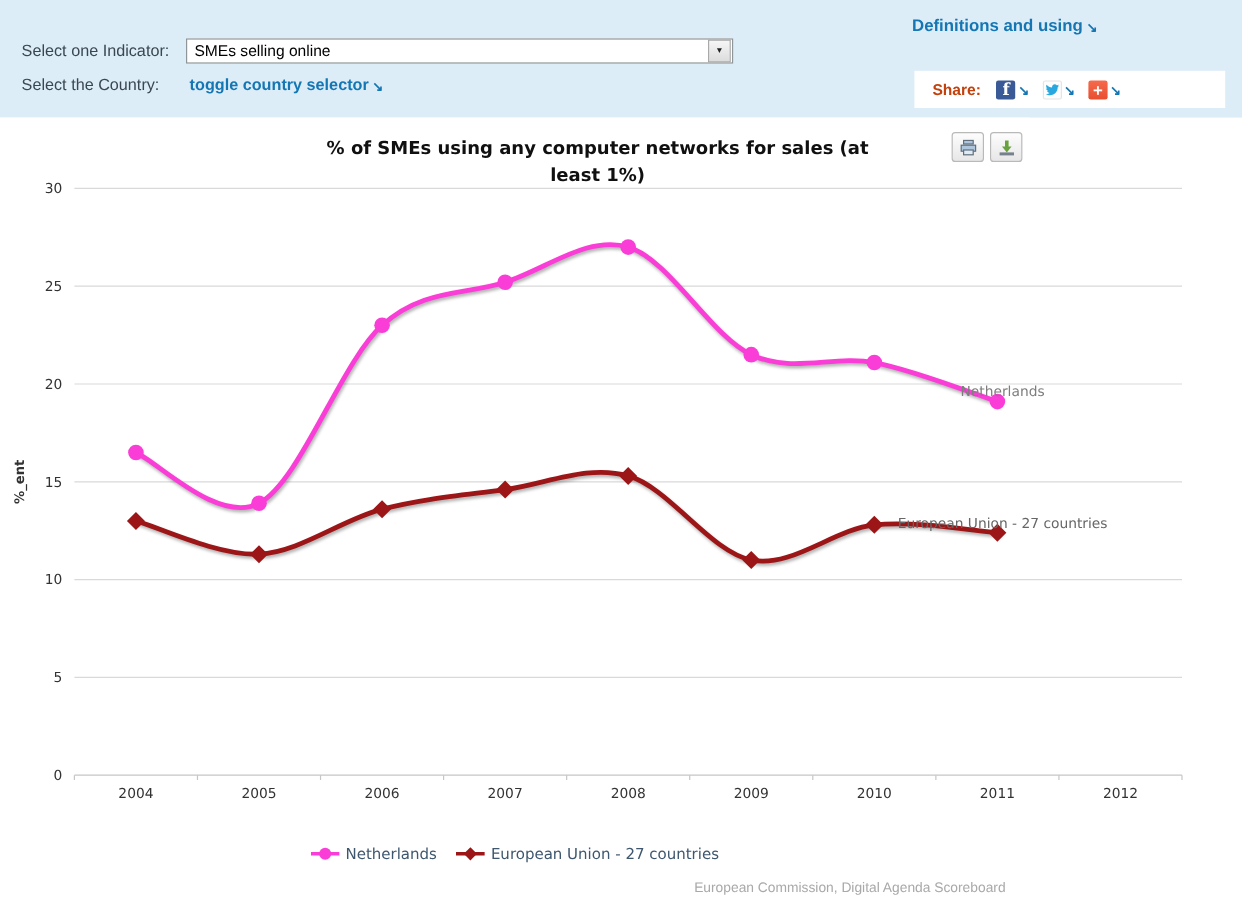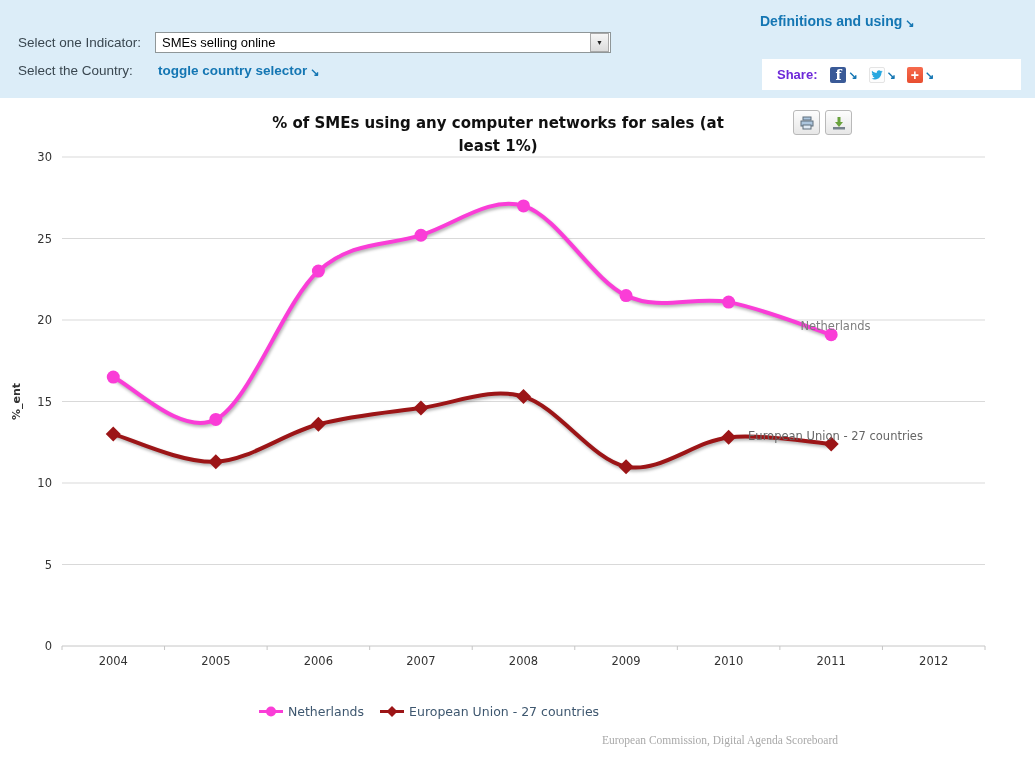--- a/index.html
+++ b/index.html
@@ -13,37 +13,37 @@
   .ctl-label{font-size:13.5px;color:#3a4750;width:137px;}
   .fake-select{position:relative;width:456px;height:21px;background:#fff;border:1px solid #8f9698;display:flex;align-items:center;box-sizing:border-box;cursor:default;}
   .fake-select .sel-text{font-size:13px;color:#000;padding-left:6px;flex:1;white-space:nowrap;overflow:hidden;}
   .fake-select .sel-btn{width:17px;height:17px;margin-right:1px;background:linear-gradient(#f6f6f6,#dcdcdc);border:1px solid #a9a9a9;font-size:7px;color:#222;display:flex;align-items:center;justify-content:center;}
   a.hlink{color:#1476b3;font-weight:bold;text-decoration:none;cursor:pointer;}
   .toggle-link{font-size:13.5px;margin-left:3px;}
   .arr{font-size:11px;color:#1476b3;font-weight:bold;margin-left:3px;position:relative;top:1px;}
   .rightlinks{position:absolute;left:760px;top:10px;font-size:14px;line-height:23px;}
   .rightlinks .lnk{margin-right:8px;font-size:14px;}
   .sharebox{position:absolute;left:762px;top:59px;width:259px;height:31px;background:#fff;display:flex;align-items:center;padding-left:15px;box-sizing:border-box;}
-  .share-lbl{font-size:13px;font-weight:bold;color:#6d28d9;margin-right:13px;}
+  .share-lbl{font-size:13px;font-weight:bold;color:#c2410c;margin-right:13px;}
   .sicon{width:16px;height:16px;display:inline-flex;align-items:center;justify-content:center;border-radius:2px;cursor:pointer;}
   .sicon.fb{background:#3a5a97;color:#fff;font-weight:bold;font-size:14px;font-family:"DejaVu Serif",serif;}
   .sicon.tw{background:#fdfdfd;border:1px solid #e4e4e4;box-sizing:border-box;}
   .sicon.at{background:linear-gradient(#f66a4d,#e84e2f);color:#fff;font-weight:bold;font-size:14px;}
   .sicon + .arr{margin-left:2px;margin-right:11px;}
 
   
   .chartwrap{position:absolute;left:0;top:98px;width:858px;height:660px;background:#fff;}
   .chart-title{width:480px;margin-left:258px;margin-top:14px;text-align:center;font-family:"DejaVu Sans",sans-serif;font-weight:bold;font-size:15px;color:#101010;line-height:1.55;}
   .chartbtns{position:absolute;top:12px;right:6px;display:flex;gap:5px;}
   .chartbtns button{width:27px;height:25px;border:1px solid #b9b9b9;border-radius:3px;background:linear-gradient(#fdfdfd,#e7e7e7);padding:0;display:flex;align-items:center;justify-content:center;cursor:pointer;}
   #chart-svg{position:absolute;left:0;top:42px;}
   .legend{position:absolute;left:0;top:606px;width:100%;display:flex;justify-content:center;gap:16px;}
   .legend-item{display:flex;align-items:center;gap:5px;cursor:pointer;}
   .legend-item .ltext{font-family:"DejaVu Sans",sans-serif;font-size:12.5px;color:#3e576f;}
-  .credit{position:absolute;top:636px;right:20px;font-family:Liberation Serif, serif;font-size:11.5px;color:#a9a9a9;}
+  .credit{position:absolute;top:636px;right:20px;font-family:Liberation Sans, sans-serif;font-size:11.5px;color:#a9a9a9;}
 </style>
 </head>
 <body>
 
 <div class="topbar">
   <div class="ctl-row r2">
     <span class="ctl-label">Select the Country:</span>
     <a class="hlink toggle-link"><span>toggle country selector</span><span class="arr">↘</span></a>
   </div>
   <div class="ctl-row r1">

